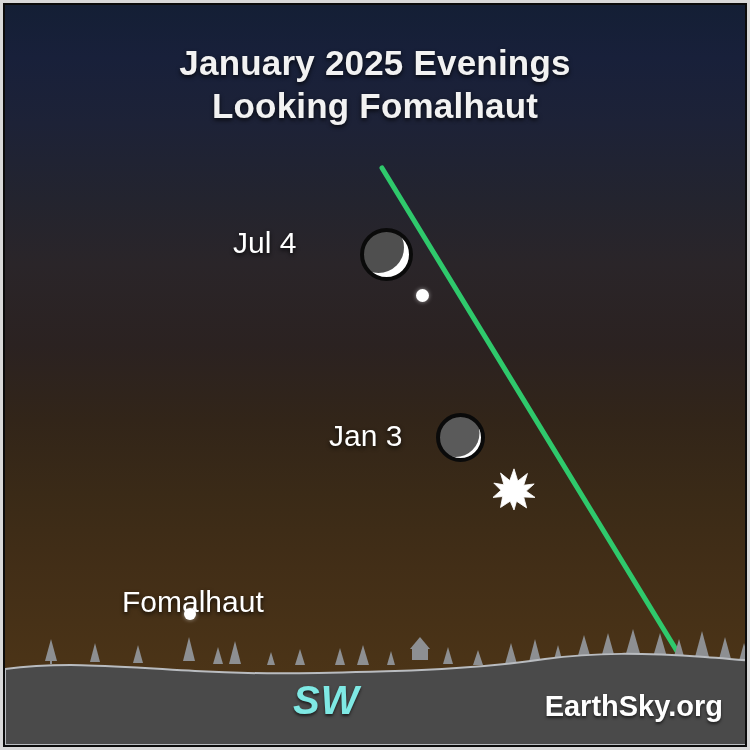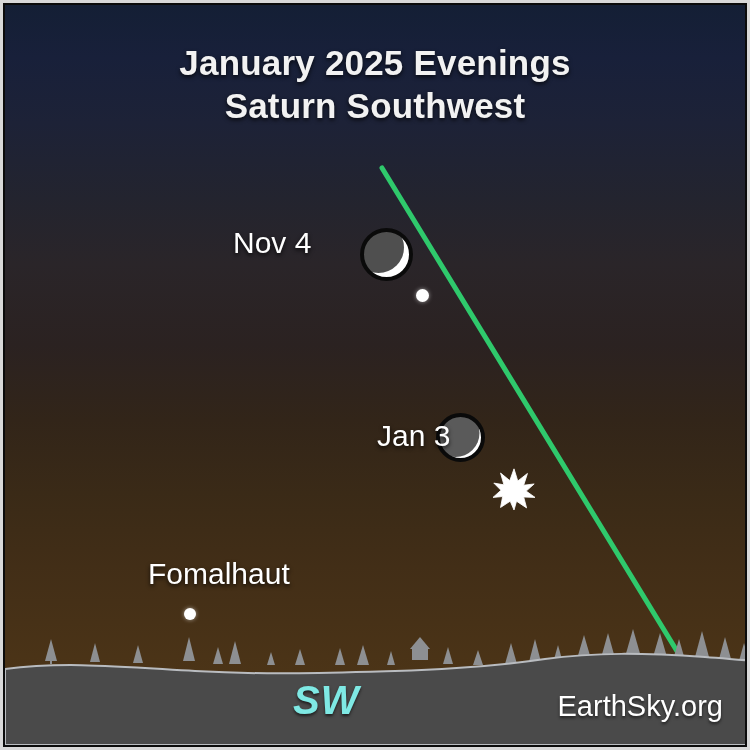--- a/index.html
+++ b/index.html
@@ -136,80 +136,81 @@
     letter-spacing: 1px;
     text-shadow: 0 2px 3px rgba(0,0,0,.6);
   }
   .credit-label {
     position: absolute;
     right: 22px;
     bottom: 22px;
     color: #ffffff;
     font-size: 29px;
     text-shadow: 0 2px 3px rgba(0,0,0,.6);
+    font-weight: bold;
   }
 </style>
 </head>
 <body>
 
 <div id="sky-chart">
   <div id="chart-inner">
 
     <div class="sky"></div>
 
     <div class="title-block">
       <span class="title-line">January 2025 Evenings</span>
-      <span class="title-line">Saturn Southwest</span>
+      <span class="title-line">Looking Fomalhaut</span>
     </div>
 
     <svg class="ecliptic-svg" viewBox="0 0 750 750">
       <line id="ecliptic" x1="377" y1="163" x2="700" y2="692" stroke="#2fc96c" stroke-width="5" stroke-linecap="round"></line>
     </svg>
 
     <div class="moon sky-object" style="left:355px; top:223px; width:53px; height:53px;">
       <svg class="moon-svg" width="53" height="53" viewBox="0 0 53 53">
         <defs>
           <clipPath id="clipMoon4">
             <circle cx="26.5" cy="26.5" r="24.5"></circle>
           </clipPath>
         </defs>
         <circle cx="26.5" cy="26.5" r="24.5" fill="#ffffff"></circle>
         <g clip-path="url(#clipMoon4)">
           <circle cx="18.5" cy="19.5" r="25.5" fill="#4f4f4f"></circle>
         </g>
         <circle cx="26.5" cy="26.5" r="24.5" fill="none" stroke="#0a0a0a" stroke-width="4"></circle>
       </svg>
     </div>
-    <div class="sky-label" style="left:228px; top:221px;">Nov 4</div>
+    <div class="sky-label" style="left:228px; top:221px;">Jul 4</div>
 
     <div class="star-dot sky-object" style="left:411px; top:284px; width:13px; height:13px;"></div>
 
     <div class="moon sky-object" style="left:431px; top:408px; width:49px; height:49px;">
       <svg class="moon-svg" width="49" height="49" viewBox="0 0 49 49">
         <defs>
           <clipPath id="clipMoon3">
             <circle cx="24.5" cy="24.5" r="22.5"></circle>
           </clipPath>
         </defs>
         <circle cx="24.5" cy="24.5" r="22.5" fill="#ffffff"></circle>
         <g clip-path="url(#clipMoon3)">
           <circle cx="19.5" cy="20.0" r="24" fill="#5a5a5a"></circle>
         </g>
         <circle cx="24.5" cy="24.5" r="22.5" fill="none" stroke="#0a0a0a" stroke-width="4"></circle>
       </svg>
     </div>
-    <div class="sky-label" style="left:324px; top:414px;margin-left:48px;">Jan 3</div>
+    <div class="sky-label" style="left:324px; top:414px;">Jan 3</div>
 
     <div class="star-burst sky-object" style="left:488px; top:463px; width:42px; height:42px;">
       <svg width="42" height="42" viewBox="0 0 100 100">
         <polygon fill="#ffffff" stroke="#ffffff" stroke-width="2" stroke-linejoin="round" points="50,2 59,31 82,13 73,41 98,38 79,55 100,70 73,69 80,95 56,79 50,100 41,79 18,94 23,68 0,70 19,53 2,36 26,40 18,12 40,30"></polygon>
       </svg>
     </div>
 
-    <div class="sky-label" style="left:117px; top:552px;margin-left:26px;">Fomalhaut</div>
+    <div class="sky-label" style="left:117px; top:580px;">Fomalhaut</div>
     <div class="star-dot sky-object" style="left:179px; top:603px; width:12px; height:12px;"></div>
 
     <svg class="ground-svg" viewBox="0 0 750 120" preserveAspectRatio="none">
 
       <g fill="#8d8f92">
         <g transform="translate(40,14)">
           <polygon points="6,0 12,22 0,22"></polygon>
             <rect x="5" y="20" width="2" height="5"></rect>
         </g>
         <g transform="translate(85,18)">

